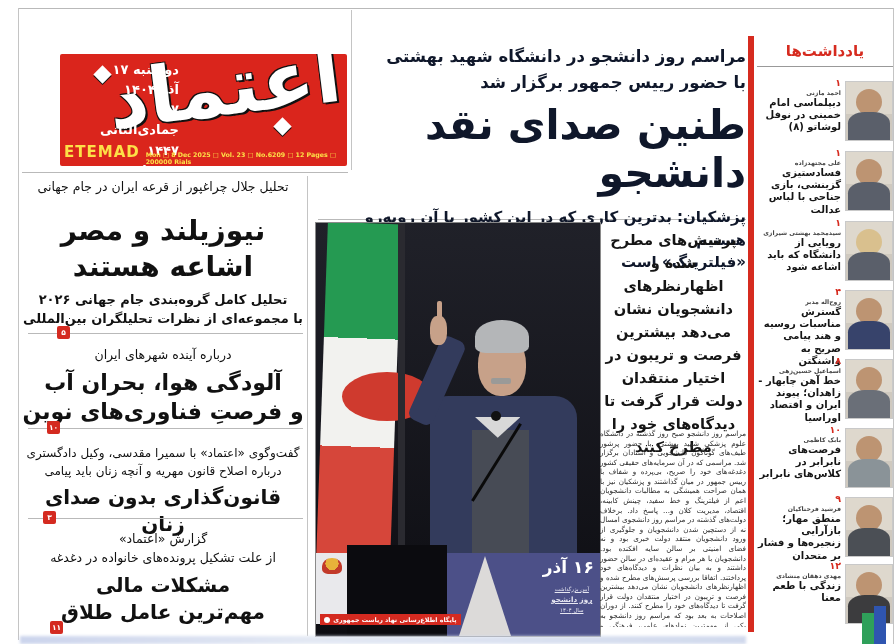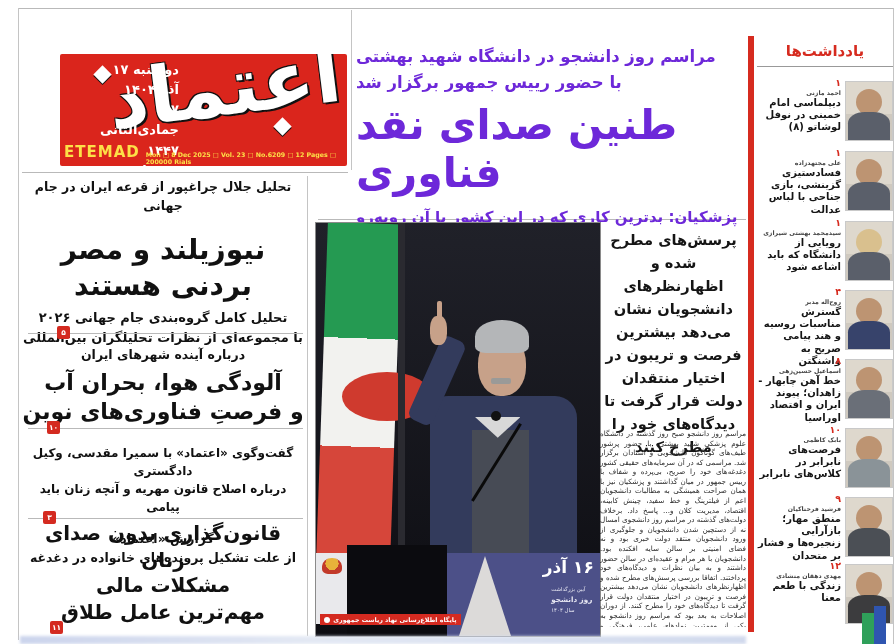--- a/index.html
+++ b/index.html
@@ -17,21 +17,21 @@
   .cal-dot{position:absolute;width:13px;height:13px;background:#fff;transform:rotate(45deg);
            box-shadow:1px 1px 0 #111;}
   .dates{position:absolute;right:168px;top:6px;width:70px;color:#fff;font-size:13px;
          line-height:1.55;text-align:right;font-weight:bold;}
   .latin-row{position:absolute;left:4px;bottom:1px;width:280px;color:#fde047;direction:ltr;
              display:flex;align-items:baseline;gap:6px;}
   .etemad{font-size:15px;font-weight:bold;letter-spacing:1px;}
   .latin-info{font-size:6.3px;font-weight:bold;}
 
   
-  .lead-head{position:absolute;left:356px;top:44px;width:390px;text-align:left;color:#6d28d9;}
+  .lead-head{position:absolute;left:356px;top:44px;width:390px;text-align:right;color:#0f172a;}
   .lead-kicker{font-size:16.5px;font-weight:bold;line-height:1.55;}
   .lead-main{font-size:41px;font-weight:900;letter-spacing:-1px;margin-top:6px;}
   .lead-sub{font-size:15px;font-weight:bold;line-height:1.5;margin-top:9px;}
 
   
   .photo{position:absolute;left:315px;top:222px;width:284px;height:413px;
          background:linear-gradient(#202129,#0d0d12);border:1px solid #8a8a8a;overflow:hidden;}
   .flag{position:absolute;left:2%;top:0;width:26%;height:82%;transform:rotate(2deg);
         background:linear-gradient(#259a52 0 34%,#f2f2ef 34% 66%,#d6463a 66% 100%);}
   .flag-emblem{position:absolute;left:10%;top:46%;width:32%;height:12%;background:#cf3a2e;border-radius:50%;}
@@ -52,35 +52,35 @@
   .mic{position:absolute;left:63%;top:47%;width:1.2%;height:22%;background:#0a0a0a;transform:rotate(32deg);}
   .mic-head{position:absolute;left:61.5%;top:45.5%;width:3.5%;height:2.4%;background:#111;border-radius:50%;}
   .podium-col{position:absolute;left:0;top:80%;width:11%;height:17%;background:#e9e9ec;}
   .podium-logo{position:absolute;left:2%;top:81%;width:7%;height:4%;
                background:radial-gradient(circle at 50% 35%,#e8b23a 0 45%,#c23a2a 46% 100%);border-radius:50% 50% 30% 30%;}
   .podium{position:absolute;left:11%;top:78%;width:35%;height:22%;background:#0b0b0f;}
   .backdrop{position:absolute;left:46%;top:80%;width:54%;height:20%;background:#4c5088;overflow:hidden;}
   .cone{position:absolute;left:8%;bottom:0;width:0;height:0;border-left:26px solid transparent;
         border-right:26px solid transparent;border-bottom:80px solid #e8e6df;opacity:.92;}
   .backdrop-title{position:absolute;right:4%;top:4%;color:#fff;font-size:17px;font-weight:900;}
-  .backdrop-sub{position:absolute;right:5%;top:38%;color:#e7e7f2;font-size:5.4px;line-height:1.7;text-align:left;}
+  .backdrop-sub{position:absolute;right:5%;top:38%;color:#e7e7f2;font-size:5.4px;line-height:1.7;text-align:center;text-decoration:underline;}
   .backdrop-sub b{font-size:7.2px;}
   .caption-bar{position:absolute;left:1.5%;bottom:2.6%;height:11px;background:#d42a20;color:#fff;
                display:flex;align-items:center;gap:3px;padding:0 4px;font-size:6.3px;font-weight:bold;direction:rtl;}
   .cam-icon{width:6px;height:6px;background:#fff;border-radius:50%;flex:0 0 auto;}
 
   
   .pullquote{position:absolute;left:602px;top:228px;width:143px;text-align:center;
              font-size:14.6px;font-weight:bold;line-height:1.58;color:#151515;}
   .bodytext{position:absolute;left:600px;top:429px;width:146px;height:198px;overflow:hidden;
             font-size:7.2px;line-height:1.33;text-align:justify;color:#2c2c2c;}
 
   
   .lcol{position:absolute;left:22px;width:282px;text-align:center;color:#111;}
-  .l-kicker{font-size:12.5px;font-weight:bold;line-height:1.5;}
+  .l-kicker{font-size:12.5px;font-weight:normal;line-height:1.5;}
   .l-head-xl{font-size:28px;font-weight:900;line-height:1.3;margin-top:16px;}
   .l-head-lg{font-size:22px;font-weight:900;line-height:1.35;margin-top:3px;}
   .l-head-md{font-size:20px;font-weight:900;line-height:1.35;margin-top:4px;}
   .l-sub{font-size:13px;font-weight:bold;line-height:1.5;margin-top:4px;}
   .pagebox{position:absolute;width:13px;height:13px;background:#d42a20;color:#fff;font-size:7.5px;
            font-weight:bold;display:flex;align-items:center;justify-content:center;border-radius:2px;}
 
   
   .redbar{position:absolute;left:748px;top:36px;width:6px;height:596px;background:#d62b1f;}
   .notes-title{position:absolute;left:757px;top:42px;width:136px;text-align:center;
@@ -132,21 +132,21 @@
       <span class="etemad">ETEMAD</span>
       <span class="latin-info">Mon □ 8 Dec 2025 □ Vol. 23 □ No.6209 □ 12 Pages □ 200000 Rials</span>
     </div>
   </div>
 
   <div class="lead-head">
     <div class="lead-kicker">
       <div>مراسم روز دانشجو در دانشگاه شهید بهشتی</div>
       <div>با حضور رییس جمهور برگزار شد</div>
     </div>
-    <div class="lead-main">طنین صدای نقد فناوری</div>
+    <div class="lead-main">طنین صدای نقد دانشجو</div>
     <div class="lead-sub">
       <div>پزشکیان: بدترین کاری که در این کشور با آن روبه‌رو هستیم</div>
       <div>«فیلترینگ» است</div>
     </div>
   </div>
 
   <div class="photo">
     <div class="flag"></div>
     <div class="flag-emblem" style="left:9%;top:36%;"></div>
     <div class="flag-pole"></div>
@@ -182,21 +182,21 @@
   <div class="pullquote">پرسش‌های مطرح شده و اظهارنظرهای دانشجویان نشان می‌دهد بیشترین فرصت و تریبون در اختیار منتقدان دولت قرار گرفت تا دیدگاه‌های خود را مطرح کنند</div>
   <div class="bodytext">
     <span>مراسم روز دانشجو صبح روز گذشته در دانشگاه علوم پزشکی شهید بهشتی، با حضور پرشور طیف‌های گوناگون دانشجویی و استادان برگزار شد. مراسمی که در آن سرمایه‌های حقیقی کشور دغدغه‌های خود را صریح، بی‌پرده و شفاف با رییس جمهور در میان گذاشتند و پزشکیان نیز با همان صراحت همیشگی به مطالبات دانشجویان اعم از فیلترینگ و خط سفید، چینش کابینه، اقتصاد، مدیریت کلان و... پاسخ داد. برخلاف دولت‌های گذشته در مراسم روز دانشجوی امسال نه از دستچین شدن دانشجویان و جلوگیری از ورود دانشجویان منتقد دولت خبری بود و نه فضای امنیتی بر سالن سایه افکنده بود. دانشجویان با هر مرام و عقیده‌ای در سالن حضور داشتند و به بیان نظرات و دیدگاه‌های خود پرداختند. اتفاقا بررسی پرسش‌های مطرح شده و اظهارنظرهای دانشجویان نشان می‌دهد بیشترین فرصت و تریبون در اختیار منتقدان دولت قرار گرفت تا دیدگاه‌های خود را مطرح کنند. از دوران اصلاحات به بعد بود که مراسم روز دانشجو به یکی از مهم‌ترین نمادهای علمی، فرهنگی و آموزشی دولت‌ها بدل شد.</span>
     
   </div>
 
   <div class="lcol" style="top:178px;">
     <div class="l-kicker">تحلیل جلال چراغپور از قرعه ایران در جام جهانی</div>
     <div class="l-head-xl">
       <div>نیوزیلند و مصر</div>
-      <div>بردنی هستند</div>
+      <div>اشاعه هستند</div>
     </div>
     <div class="l-sub">
       <div>تحلیل کامل گروه‌بندی جام جهانی ۲۰۲۶</div>
       <div>با مجموعه‌ای از نظرات تحلیلگران بین‌المللی</div>
     </div>
   </div>
   <div class="hline" style="left:28px;top:333px;width:275px;"></div>
   <div class="pagebox" style="left:57px;top:326px;">۵</div>
 
   <div class="lcol" style="top:346px;">

